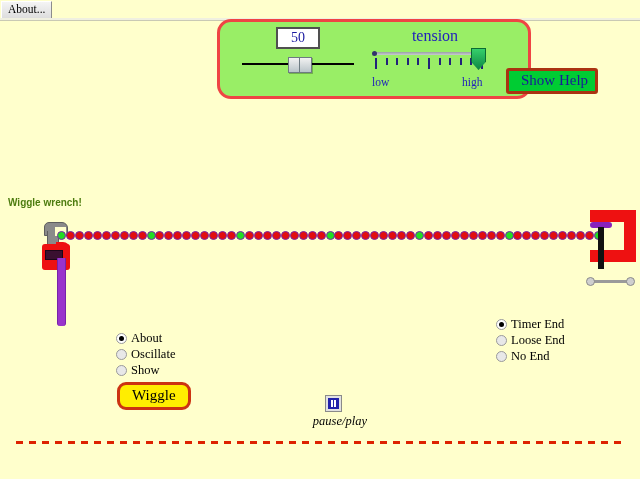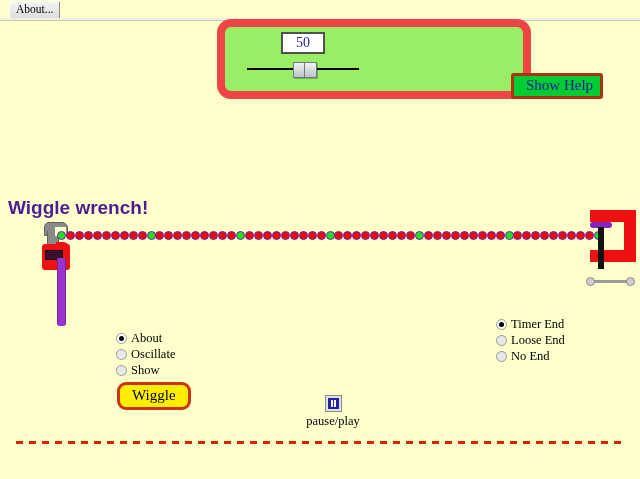--- a/index.html
+++ b/index.html
@@ -11,21 +11,21 @@
     height: 479px;
     background: #ffffcc;
     font-family: "Liberation Serif", serif;
     overflow: hidden;
     position: relative;
   }
 
   
   #menubar {
     position: absolute;
-    left: 8px; top: 0;
+    left: 0; top: 0;
     height: 19px;
     display: flex;
     gap: 2px;
     padding: 1px 0 0 1px;
   }
   .menu-btn {
     font-family: "Liberation Serif", serif;
     font-size: 11.5px;
     color: #000;
     background: linear-gradient(#f4f4f4, #dcdcdc);
@@ -43,21 +43,21 @@
     width: 640px; height: 2px;
     background: #f0f0e0;
     border-bottom: 1px solid #c9c9b4;
   }
 
   
   #control-panel {
     position: absolute;
     left: 217px; top: 19px;
     width: 314px; height: 80px;
-    border: 8px solid #ef4444;
+    border: 3px solid #ef4444;
     border-radius: 14px;
     background: #99ee66;
     box-sizing: border-box;
   }
   #panel-inner {
     position: relative;
     width: 100%; height: 100%;
   }
 
   
@@ -218,22 +218,22 @@
     cursor: pointer;
     white-space: nowrap;
   }
 
   
   #wiggle-label {
     position: absolute;
     left: 8px; top: 197px;
     font-family: "Liberation Sans", sans-serif;
     font-weight: bold;
-    font-size: 19px;
-    color: #4c1d95;
+    font-size: 10px;
+    color: #4d7c0f;
   }
 
   
   #wrench { position: absolute; left: 36px; top: 222px; width: 46px; height: 105px; }
   #wrench-jaw-upper {
     position: absolute; left: 8px; top: 0px;
     width: 22px; height: 12px;
     background: #8a8a8a;
     border: 1px solid #5e5e5e;
     border-radius: 5px 6px 0 0;
@@ -358,21 +358,22 @@
     padding: 2px 12px 3px 12px;
     line-height: 17px;
     cursor: pointer;
   }
 
   
   #pauseplay-wrap {
     position: absolute;
     left: 299px; top: 395px;
     width: 68px;
-    text-align: center;
+    text-align: right;
+    font-style: italic;
   }
   #pauseplay-button {
     width: 17px; height: 17px;
     margin: 0 auto;
     background: #e2e2e2;
     border: 1px solid #8a8a8a;
     box-sizing: border-box;
     position: relative;
     cursor: pointer;
   }
@@ -423,20 +424,42 @@
   <div id="panel-inner">
 
     <div id="damping-group">
       <div id="damping-value-box">50</div>
       <div id="damping-slider-track">
         <div id="damping-track-line"></div>
         <div id="damping-thumb"></div>
       </div>
     </div>
 
+    <div id="tension-group">
+      <div id="tension-title">tension</div>
+      <div id="tension-slider">
+        <div id="tension-track-line"></div>
+        <div id="tension-ticks">
+            <div class="tension-tick long" style="left: 5px;"></div>
+            <div class="tension-tick short" style="left: 15.6px;"></div>
+            <div class="tension-tick short" style="left: 26.2px;"></div>
+            <div class="tension-tick short" style="left: 36.8px;"></div>
+            <div class="tension-tick short" style="left: 47.4px;"></div>
+            <div class="tension-tick long" style="left: 58px;"></div>
+            <div class="tension-tick short" style="left: 68.6px;"></div>
+            <div class="tension-tick short" style="left: 79.2px;"></div>
+            <div class="tension-tick short" style="left: 89.8px;"></div>
+            <div class="tension-tick short" style="left: 100.4px;"></div>
+            <div class="tension-tick long" style="left: 111px;"></div>
+          </div>
+        <div id="tension-thumb"></div>
+        <div id="tension-low">low</div>
+        <div id="tension-high">high</div>
+      </div>
+    </div>
 
 
     <div id="show-help-button">Show Help</div>
   </div>
 </div>
 
 <div id="wiggle-label">Wiggle wrench!</div>
 
 <div id="wrench">
   <div id="wrench-jaw-upper"></div>

